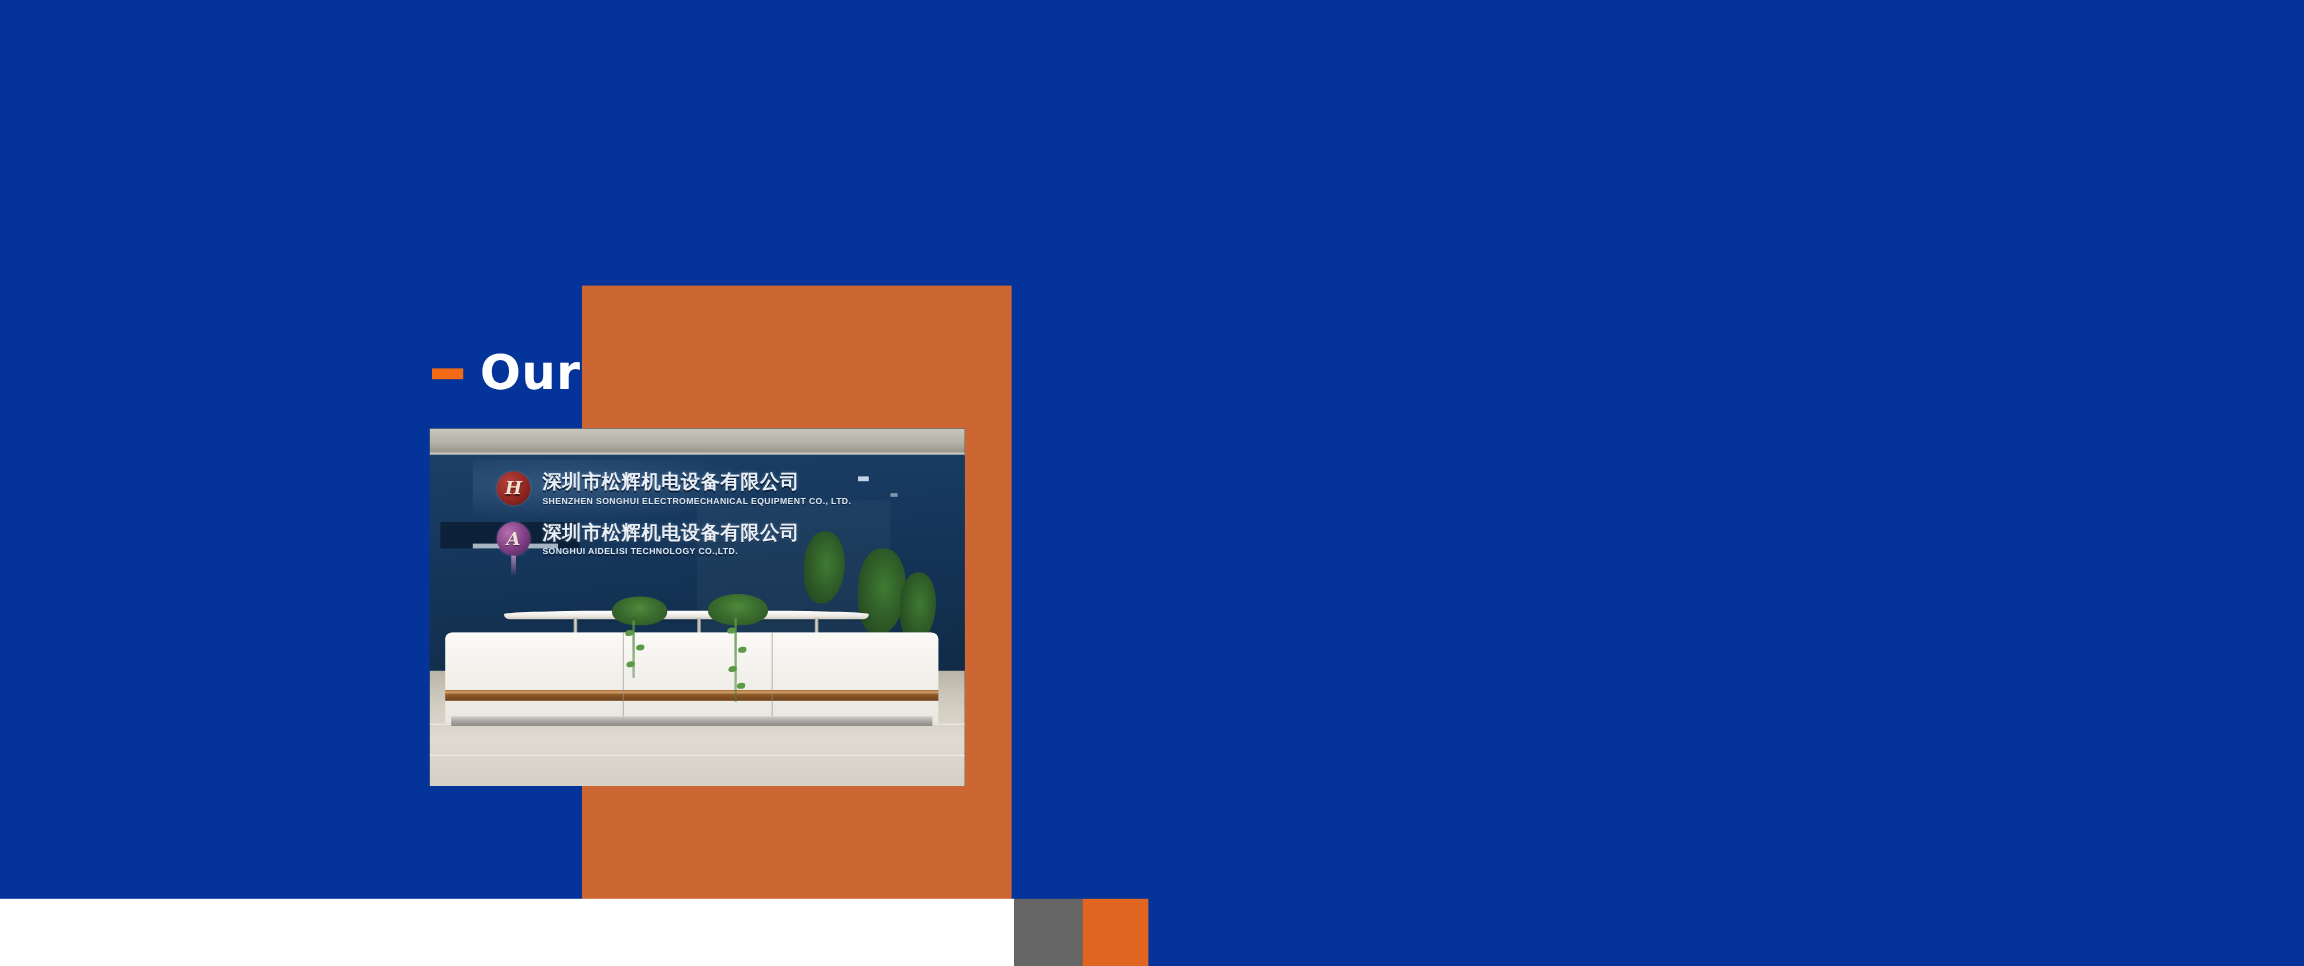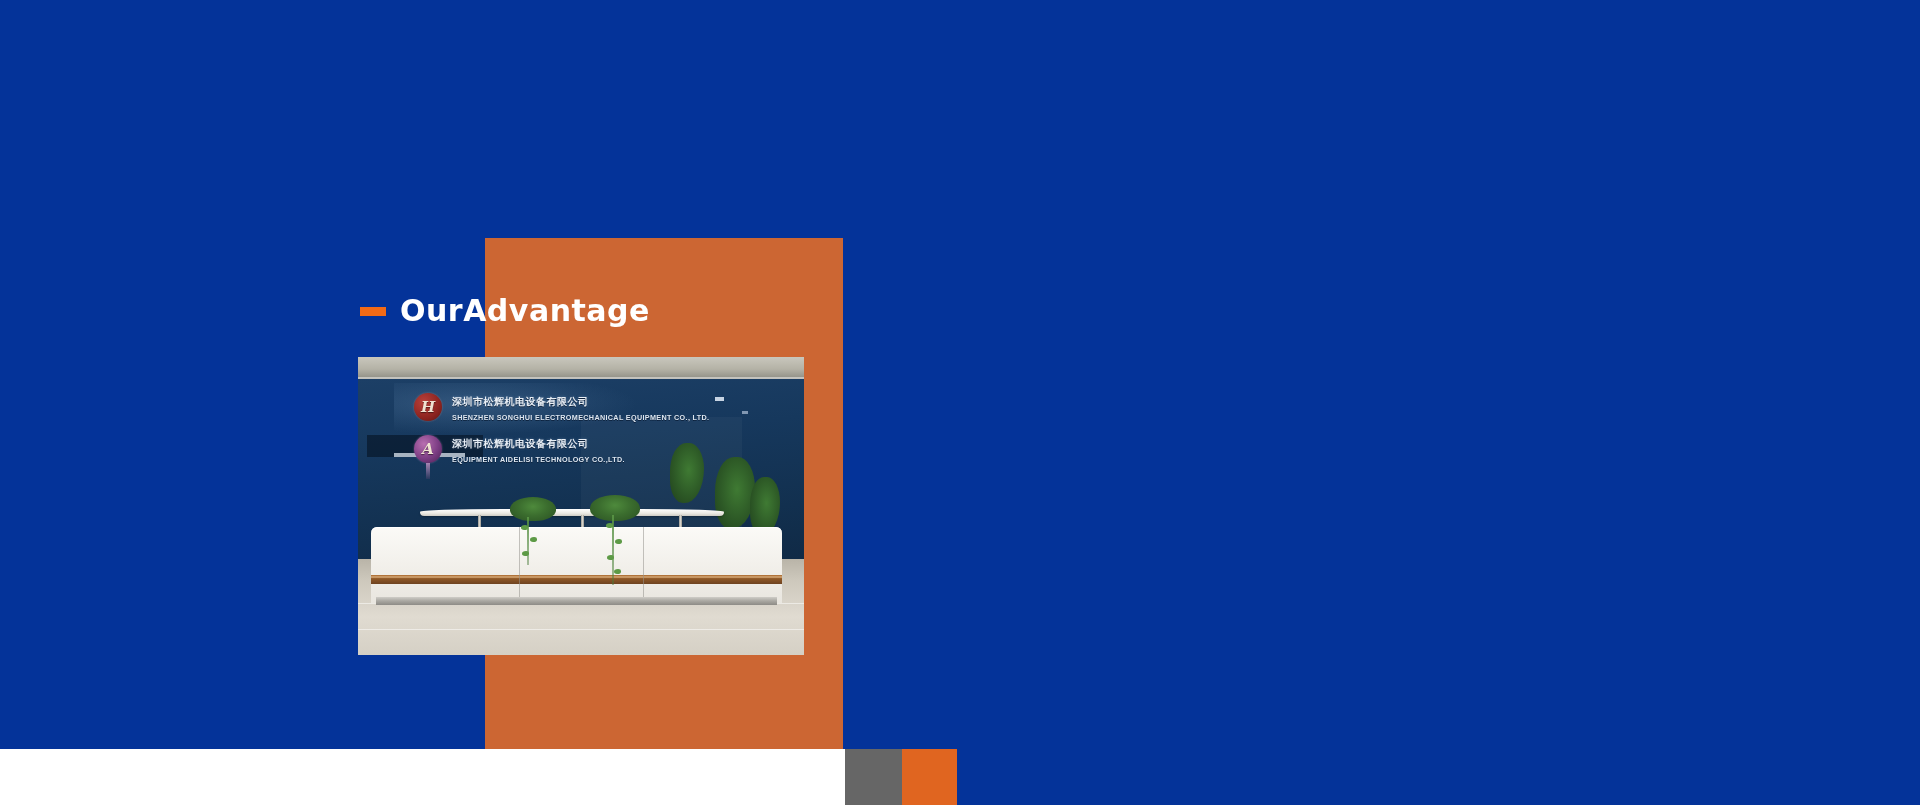--- a/index.html
+++ b/index.html
@@ -46,21 +46,21 @@
   .heading-dash {
     display: inline-block;
     width: 26px;
     height: 9px;
     background: #f26a16;
     margin-right: 14px;
     flex: none;
   }
   .heading-text {
     color: #ffffff;
-    font-size: 30px;
+    font-size: 40px;
     font-weight: bold;
     letter-spacing: 0.5px;
     line-height: 1;
     font-family: "DejaVu Sans", sans-serif;
   }
 
   
   .photo-frame {
     position: absolute;
     left: 358px;
@@ -133,21 +133,21 @@
     font-family: "DejaVu Serif", serif; font-style: italic;
     text-shadow: 0 1px 1px rgba(0,0,0,0.5);
   }
   .sign-tail {
     position: absolute; left: 12px; top: 28px; width: 4px; height: 16px;
     background: linear-gradient(180deg, rgba(200,150,200,0.8), rgba(120,70,120,0.2));
   }
   .sign-cn {
     position: absolute; left: 38px; top: -1px;
     color: #e8eef5;
-    font-size: 10px;
+    font-size: 16px;
     font-weight: bold;
     letter-spacing: 0.5px;
     line-height: 19px;
     font-family: "DejaVu Sans", sans-serif;
     text-shadow: 0 1px 0 rgba(10,30,55,0.95), 0 0 3px rgba(180,210,240,0.35);
     white-space: nowrap;
   }
   .sign-en {
     position: absolute; left: 38px; top: 20px;
     color: #dde6f0;
@@ -250,21 +250,20 @@
 <body>
 
 <div class="slide">
 
   <div class="accent-panel"></div>
 
   <div class="heading">
     <span class="heading-dash"></span>
     <span class="heading-text">Our</span>
     <span class="word-gap"></span>
-    <span class="heading-text">Advantage</span>
   </div>
 
   <div class="photo-frame">
     <div class="photo-inner">
 
       <div class="ph-ceiling"></div>
       <div class="ph-ceiling-line"></div>
 
       <div class="ph-wall"></div>
       <div class="ph-wall-sheen"></div>
@@ -281,21 +280,21 @@
           </div>
           <div class="sign-cn">深圳市松辉机电设备有限公司</div>
           <div class="sign-en">SHENZHEN SONGHUI ELECTROMECHANICAL EQUIPMENT CO., LTD.</div>
         </div>
         <div class="sign-row">
           <div class="sign-logo purple">
             <div class="sign-logo-glyph">A</div>
           </div>
           <div class="sign-tail"></div>
           <div class="sign-cn">深圳市松辉机电设备有限公司</div>
-          <div class="sign-en">EQUIPMENT AIDELISI TECHNOLOGY CO.,LTD.</div>
+          <div class="sign-en">SONGHUI AIDELISI TECHNOLOGY CO.,LTD.</div>
         </div>
       </div>
 
       <div class="ph-floor"></div>
       <div class="ph-floor-line" style="top:246px;"></div>
       <div class="ph-floor-line" style="top:272px;"></div>
 
       <div class="palm" style="left:70%; top:86px; width:34px; height:60px;"></div>
       <div class="palm" style="left:80%; top:100px; width:40px; height:72px;"></div>
       <div class="palm" style="left:88%; top:120px; width:30px; height:58px;"></div>

